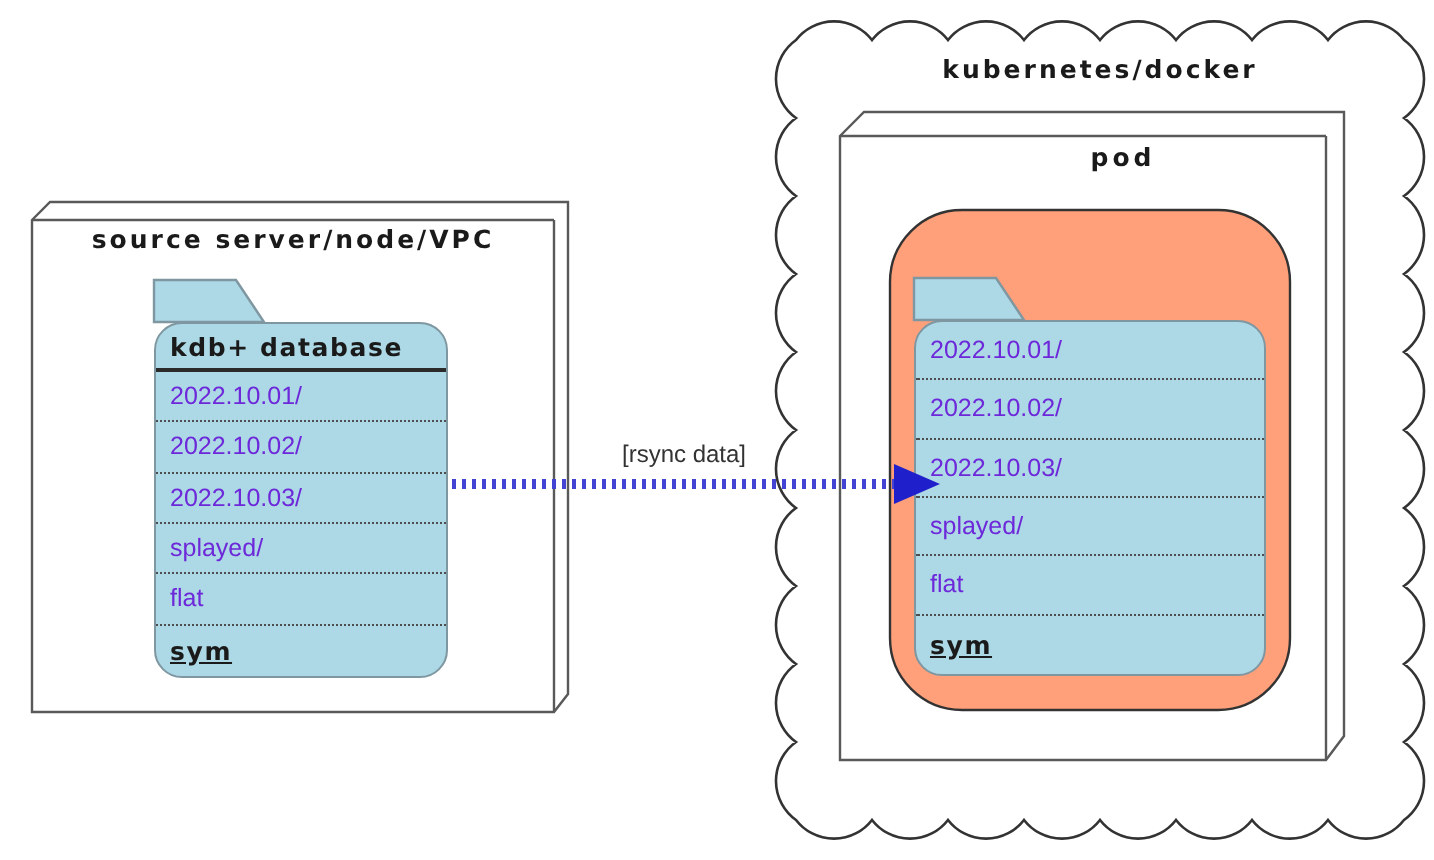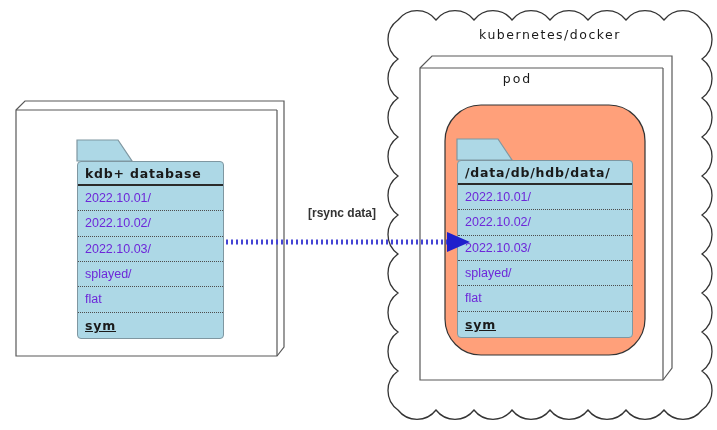--- a/index.html
+++ b/index.html
@@ -23,34 +23,34 @@
 
   .cube{fill:#ffffff;stroke:var(--shape-stroke);stroke-width:1.2px;}
   .cube-line{fill:none;stroke:var(--shape-stroke);stroke-width:1.2px;}
   .cloud{fill:#ffffff;stroke:var(--cloud-stroke);stroke-width:1.3px;}
   .pvc-rect{fill:var(--pvc-fill);stroke:#333333;stroke-width:1.2px;}
   .folder-tab{fill:var(--folder-fill);stroke:var(--folder-stroke);stroke-width:1.2px;}
 
   .diagram-label{
     position:absolute;text-align:center;
     font-family:"DejaVu Sans","Liberation Sans",sans-serif;
-    font-weight:normal;font-size:12.5px;letter-spacing:1.5px;
+    font-weight:bold;font-size:12.5px;letter-spacing:1.5px;
     white-space:nowrap;z-index:4;color:var(--text);
   }
   .plain-label{
     position:absolute;text-align:center;
     font-family:"Liberation Sans",sans-serif;
     font-size:12px;color:#333333;white-space:nowrap;z-index:7;
   }
 
   .folder-body{
     position:absolute;z-index:3;box-sizing:border-box;
     background:var(--folder-fill);
     border:1.2px solid var(--folder-stroke);
-    border-radius:4px;
+    border-radius:14px;
     display:flex;flex-direction:column;
   }
   .folder-header{
     flex:0 0 22px;display:flex;align-items:center;
     padding-left:7px;border-bottom:2px solid #2b2b2b;
     font-family:"DejaVu Sans","Liberation Sans",sans-serif;
     font-weight:bold;font-size:12.5px;letter-spacing:0.8px;
   }
   .folder-row{
     flex:1 1 auto;display:flex;align-items:center;
@@ -87,42 +87,42 @@
 
     <path class="cube" d="M420,68 L432,56 L672,56 L672,368 L663,380 L420,380 Z"></path>
     <path class="cube-line" d="M420,68 L663,68 M663,68 L663,380"></path>
 
     <rect class="pvc-rect" x="445" y="105" width="200" height="250" rx="36" ry="36"></rect>
 
     <path class="folder-tab" d="M77,161 L77,140 L118,140 L132,161 Z"></path>
     <path class="folder-tab" d="M457,160 L457,139 L498,139 L512,160 Z"></path>
   </svg>
 
+  <div class="diagram-label" style="left:16px;top:112px;width:261px;">source server/node/VPC</div>
   <div class="diagram-label" style="left:398px;top:27px;width:304px;">kubernetes/docker</div>
-  <div class="diagram-label" style="left:396px;top:71px;width:243px;letter-spacing:2px;">pod</div>
+  <div class="diagram-label" style="left:440px;top:71px;width:243px;letter-spacing:2px;">pod</div>
 
   <div class="folder-body" style="left:77px;top:161px;width:147px;height:178px;">
     <div class="folder-header">kdb+ database</div>
     <div class="folder-row">2022.10.01/</div>
     <div class="folder-row">2022.10.02/</div>
     <div class="folder-row">2022.10.03/</div>
     <div class="folder-row">splayed/</div>
     <div class="folder-row">flat</div>
     <div class="folder-row last bold">sym</div>
   </div>
 
   <div class="folder-body" style="left:457px;top:160px;width:176px;height:178px;">
-    <div class="folder-header">/data/db/hdb/data/</div>
     <div class="folder-row">2022.10.01/</div>
     <div class="folder-row">2022.10.02/</div>
     <div class="folder-row">2022.10.03/</div>
     <div class="folder-row">splayed/</div>
     <div class="folder-row">flat</div>
     <div class="folder-row last bold">sym</div>
   </div>
 
   <svg class="layer arrow-layer" viewBox="0 0 717 430" aria-hidden="true">
     <line x1="226" y1="242" x2="448" y2="242" style="stroke:var(--arrow-dash);stroke-width:5;" stroke-dasharray="2 3"></line>
     <polygon points="447,232 470,242 447,252" style="fill:var(--arrow-head);"></polygon>
   </svg>
-  <div class="plain-label" style="left:282px;top:206px;width:120px;font-weight:bold;">[rsync data]</div>
+  <div class="plain-label" style="left:282px;top:220px;width:120px;">[rsync data]</div>
 
 </div>
 
 </body></html>

